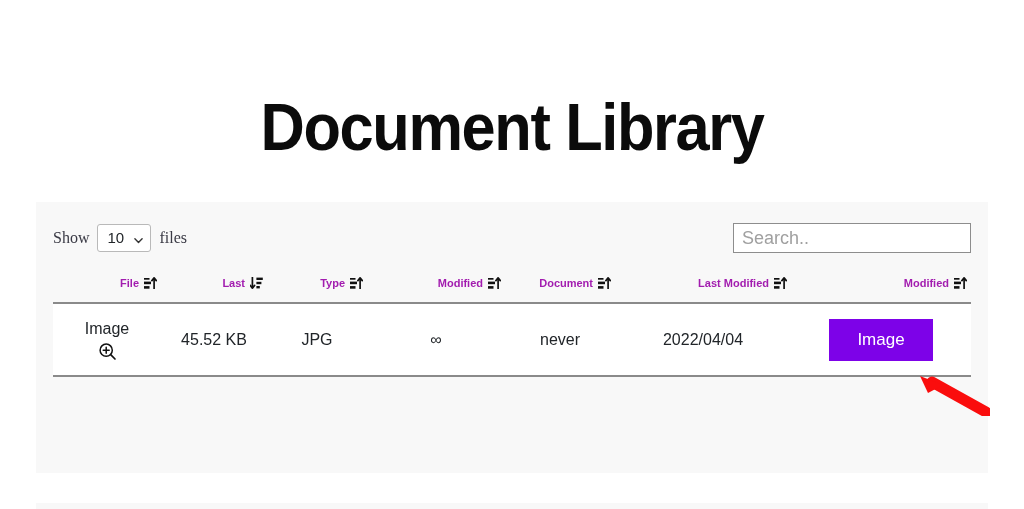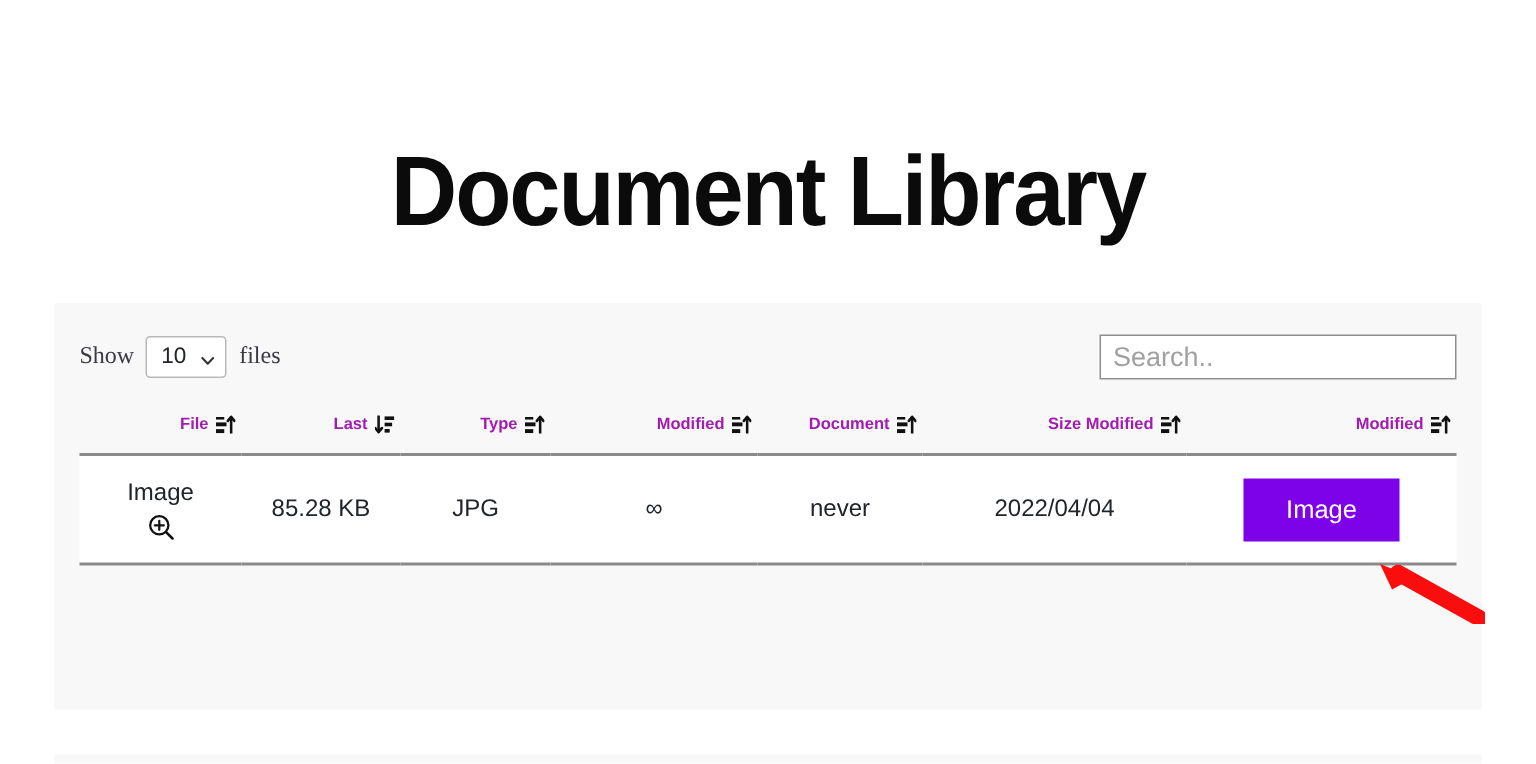--- a/index.html
+++ b/index.html
@@ -324,21 +324,21 @@
                 <rect x="0" y="10.1" width="5.5" height="2.6" fill="#111"></rect>
                 <path d="M10.1 13 L10.1 2.4" stroke="#111" stroke-width="1.7"></path>
                 <path d="M7.9 4.6 L10.1 1.9 L12.3 4.6" fill="none" stroke="#111" stroke-width="1.7" stroke-linecap="round" stroke-linejoin="round"></path>
               </svg>
             </span>
           </span>
         </th>
 
         <th>
           <span class="th-inner">
-            <span>Size Modified</span>
+            <span>Last Modified</span>
             <span class="sort-icon">
               <svg viewBox="0 0 13 14" width="13" height="14" aria-hidden="true">
                 <rect x="0" y="2" width="5.5" height="1.7" fill="#111"></rect>
                 <rect x="0" y="5.6" width="7" height="2.6" fill="#111"></rect>
                 <rect x="0" y="10.1" width="5.5" height="2.6" fill="#111"></rect>
                 <path d="M10.1 13 L10.1 2.4" stroke="#111" stroke-width="1.7"></path>
                 <path d="M7.9 4.6 L10.1 1.9 L12.3 4.6" fill="none" stroke="#111" stroke-width="1.7" stroke-linecap="round" stroke-linejoin="round"></path>
               </svg>
             </span>
           </span>
@@ -370,21 +370,21 @@
             <span class="zoom-icon">
               <svg viewBox="0 0 19 19" width="19" height="19" aria-hidden="true">
                 <circle cx="8.2" cy="8.2" r="6.1" fill="none" stroke="#111" stroke-width="1.5"></circle>
                 <path d="M8.2 5.2 L8.2 11.2 M5.2 8.2 L11.2 8.2" stroke="#111" stroke-width="1.5" stroke-linecap="round"></path>
                 <path d="M12.7 12.7 L17 17" stroke="#111" stroke-width="1.7" stroke-linecap="round"></path>
               </svg>
             </span>
           </span>
         </td>
 
-        <td class="size-cell">85.28 KB</td>
+        <td class="size-cell">45.52 KB</td>
 
         <td>JPG</td>
 
         <td class="infinity-sym">∞</td>
 
         <td>never</td>
 
         <td>2022/04/04</td>
 
         <td>

